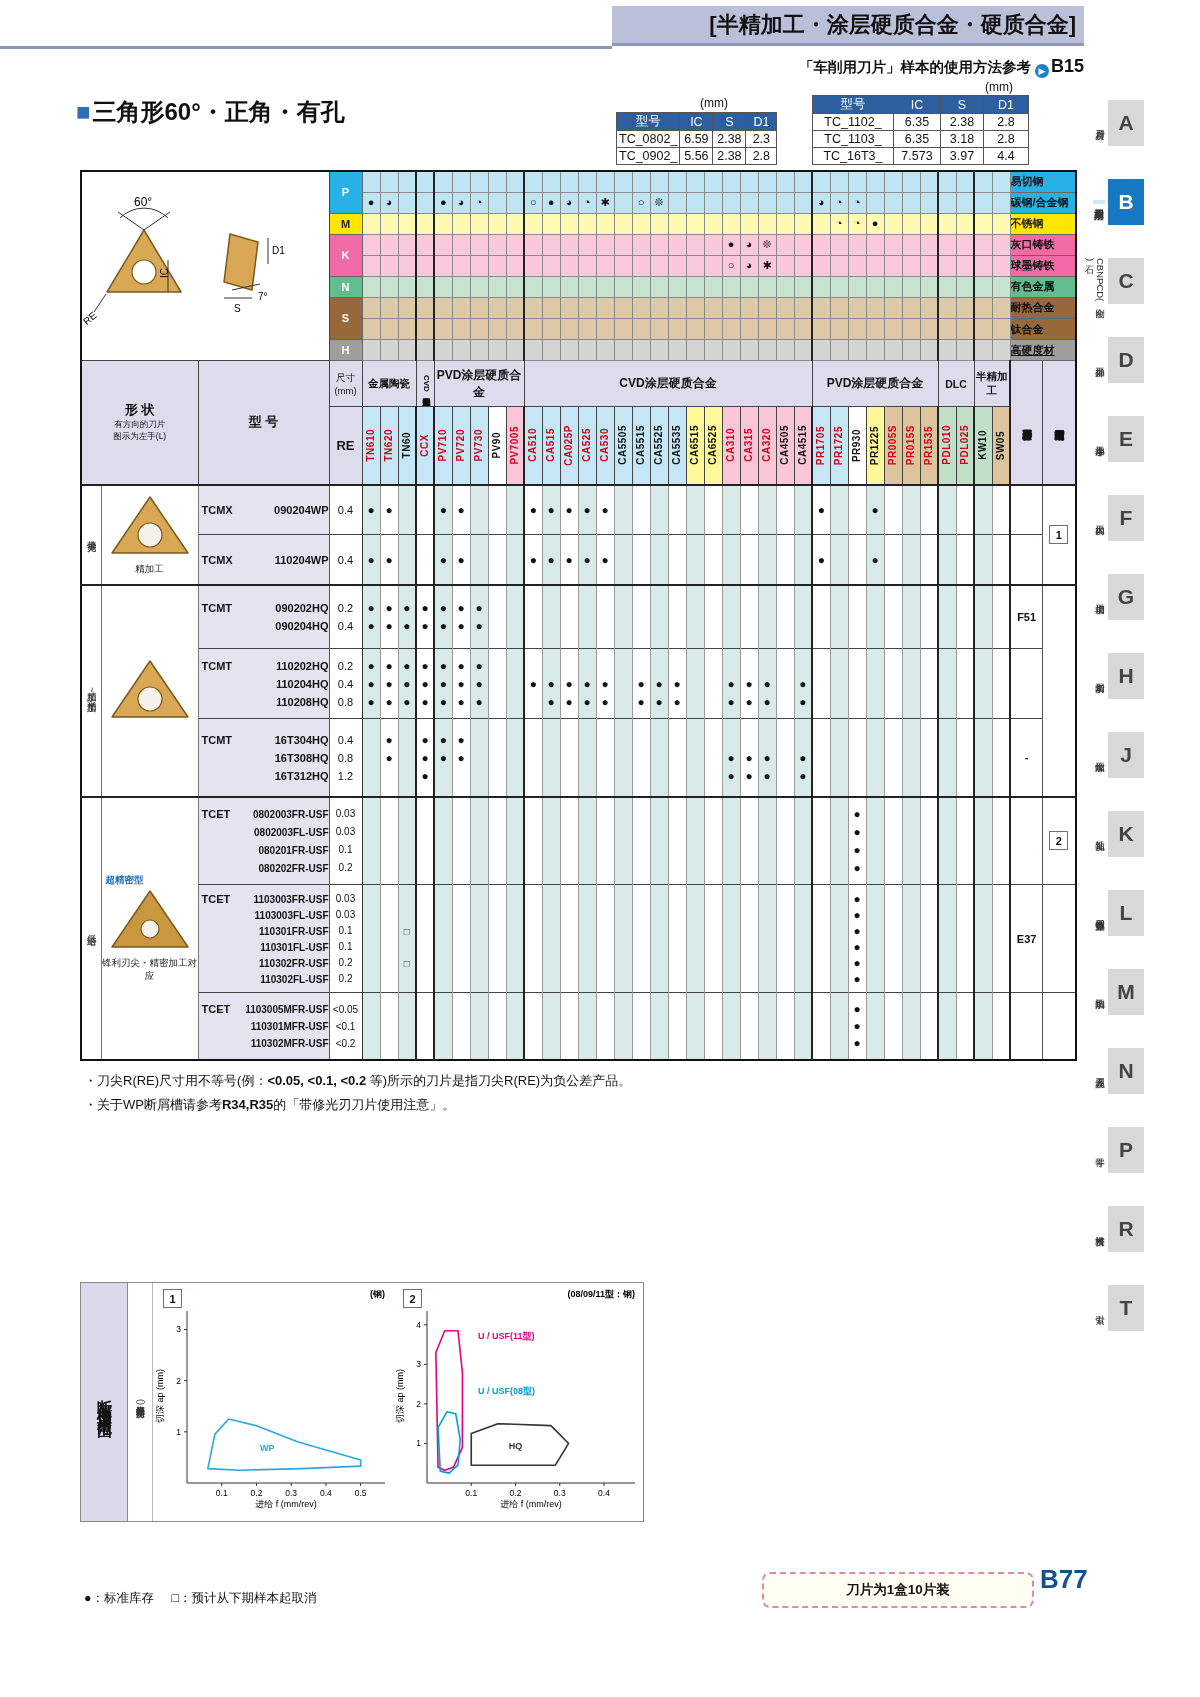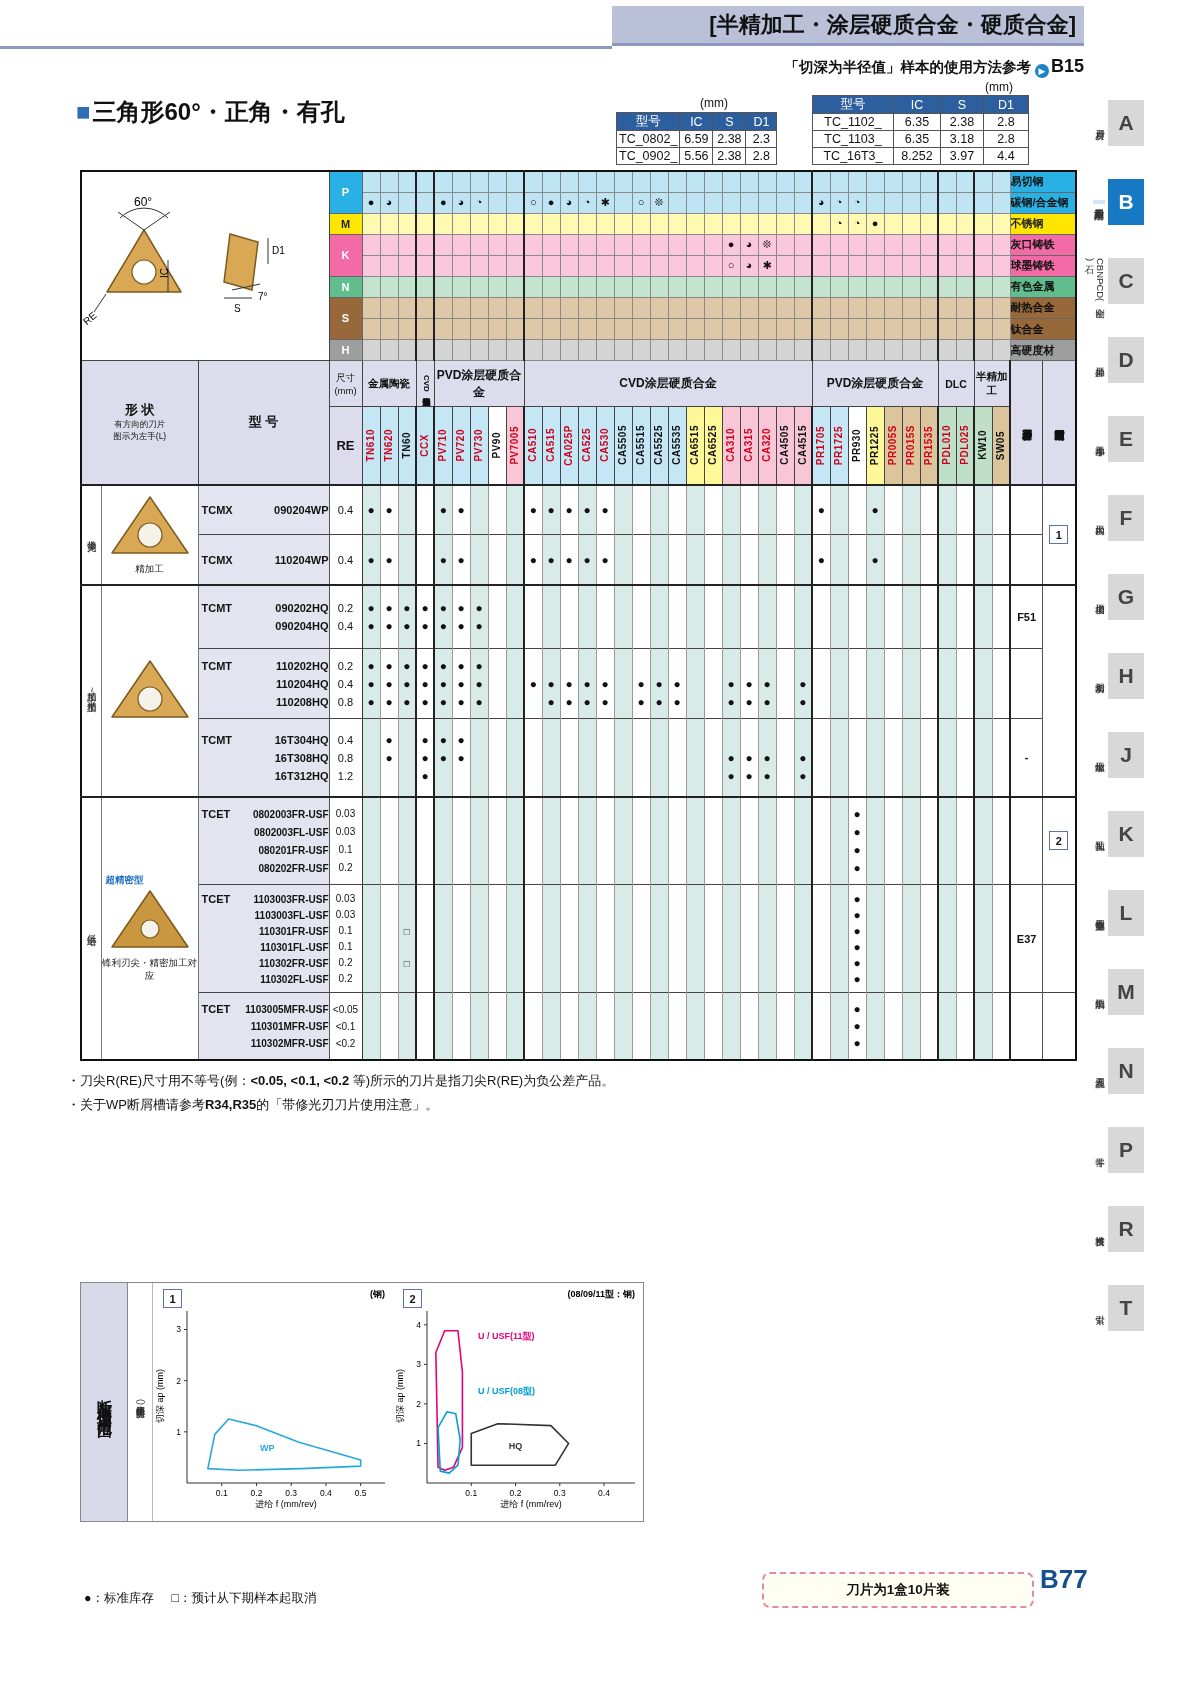--- a/index.html
+++ b/index.html
@@ -48,21 +48,21 @@
   .striplabel{writing-mode:vertical-rl;font-size:9.5px;color:#333;margin:4px auto;letter-spacing:1px}
   .caption{font-size:9.5px;color:#222;margin-top:2px}
   .toplabel{font-size:9.5px;color:#1d6fbe;font-weight:bold;text-align:left;padding-left:4px}
   tr.btop>td{border-top:1.5px solid #444}
   tr.stop>td{border-top:2px solid #222}
   .dotglyph{font-size:12px;color:#111}
   .sqglyph{font-size:10px;color:#333}
   .badge{width:17px;height:17px;border:1px solid #5c6fae;display:inline-flex;align-items:center;
     justify-content:center;font-size:11px;font-weight:bold;background:#fff}
   
-  .note{left:67px;width:900px;font-size:13px}
+  .note{left:84px;width:900px;font-size:13px}
   
   #bbox{left:80px;top:1282px;width:562px;height:238px;border:1px solid #888;display:flex;background:#fff}
   #bbox .strip1{width:46px;background:#d9d9ea;display:flex;align-items:center;justify-content:center;border-right:1px solid #888}
   #bbox .strip1 div{writing-mode:vertical-rl;font-size:15px;font-weight:bold;letter-spacing:4px}
   #bbox .strip2{width:24px;display:flex;align-items:center;justify-content:center;border-right:1px solid #bbb}
   #bbox .strip2 div{writing-mode:vertical-rl;font-size:9px;color:#333}
   .chartwrap{position:relative;flex:1}
   .chartwrap .badge{position:absolute;top:6px;left:10px}
   
   #legend{left:84px;top:1590px;font-size:12.5px}
@@ -78,21 +78,21 @@
   .sbitem.active .sbbox{background:#1779c4;color:#fff}
   .sbitem.active .sblabel{background:#cfe7f6;padding:2px 1px;font-weight:bold}
   svg text{font-family:"Liberation Sans","DejaVu Sans",sans-serif}
 </style>
 </head>
 <body>
 
 <div class="abs" id="titlebar">[半精加工・涂层硬质合金・硬质合金]</div>
 <div class="abs" id="header-rule"></div>
 <div class="abs" id="usage">
-  <span>「切深为半径值」样本的使用方法参考</span><span class="refdot">▶</span><span class="pg">B15</span>
+  <span>「车削用刀片」样本的使用方法参考</span><span class="refdot">▶</span><span class="pg">B15</span>
 </div>
 <div class="abs" id="section-title">
   <span class="sq">■</span><span>三角形60°・正角・有孔</span>
 </div>
 
 <div class="abs mm-label" style="left:700px;top:96px">(mm)</div>
 <div class="abs mm-label" style="left:985px;top:80px">(mm)</div>
 <table class="spec abs" id="spec-left" style="left:616px;top:112px">
     <tbody>
       <tr class="h" style="height: 18px;">
@@ -130,21 +130,21 @@
         <td>2.8</td>
       </tr>
       <tr style="height: 17px;">
         <td>TC_1103_</td>
         <td>6.35</td>
         <td>3.18</td>
         <td>2.8</td>
       </tr>
       <tr style="height: 17px;">
         <td>TC_16T3_</td>
-        <td>8.252</td>
+        <td>7.573</td>
         <td>3.97</td>
         <td>4.4</td>
       </tr>
     </tbody>
   </table>
 
 <table class="abs" id="main-table" style="left:80px;top:170px">
     <colgroup>
       <col style="width: 20px;">
       <col style="width: 97px;">
@@ -572,21 +572,21 @@
         <td class="band-cell" style="background: rgb(212, 212, 212);"></td>
         <td class="band-cell" style="background: rgb(212, 212, 212);"></td>
         <td class="band-cell" style="background: rgb(212, 212, 212);"></td>
         <td class="band-cell" style="background: rgb(212, 212, 212);"></td>
         <td class="band-cell" style="background: rgb(212, 212, 212);"></td>
         <td class="band-cell" style="background: rgb(212, 212, 212);"></td>
         <td class="band-cell grp-l" style="background: rgb(212, 212, 212);"></td>
         <td class="band-cell" style="background: rgb(212, 212, 212);"></td>
         <td class="band-cell grp-l" style="background: rgb(212, 212, 212);"></td>
         <td class="band-cell" style="background: rgb(212, 212, 212);"></td>
-        <td class="mat-label" colspan="2" style="background: rgb(158, 158, 158);">
+        <td class="mat-label" colspan="2" style="background: rgb(158, 158, 158); text-decoration: underline;">
           <div style="width:64px">高硬度材</div>
         </td>
       </tr>
       <tr class="hdrA" style="height: 46px;">
         <td class="hdr" rowspan="2" colspan="2">
           <div style="font-size:13px">形 状</div>
           <div class="sub">有方向的刀片<br>图示为左手(L)</div>
         </td>
         <td class="hdr" rowspan="2">
           <div style="font-size:13px">型 号</div>

